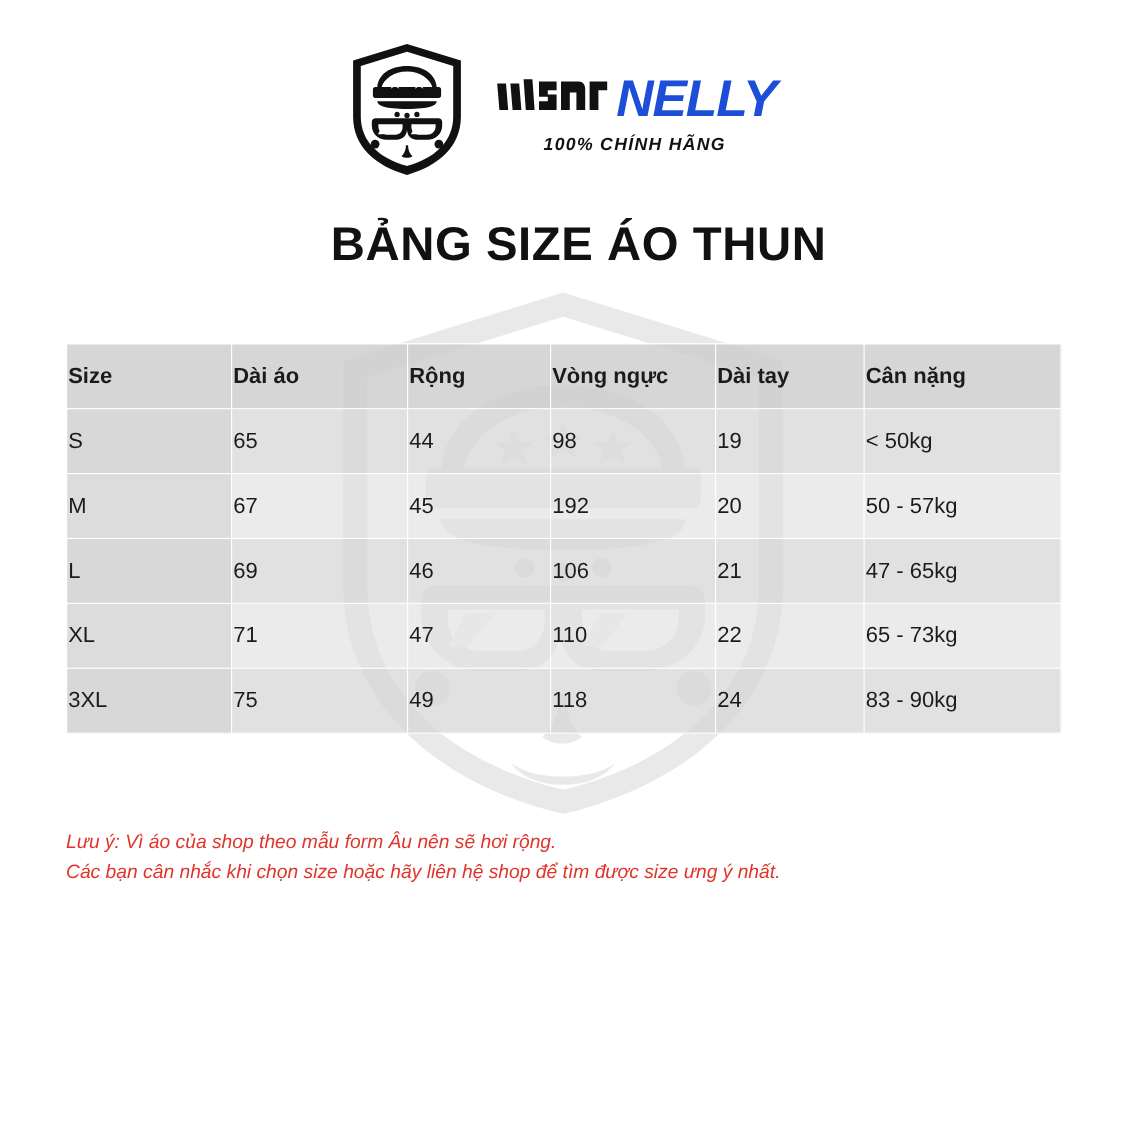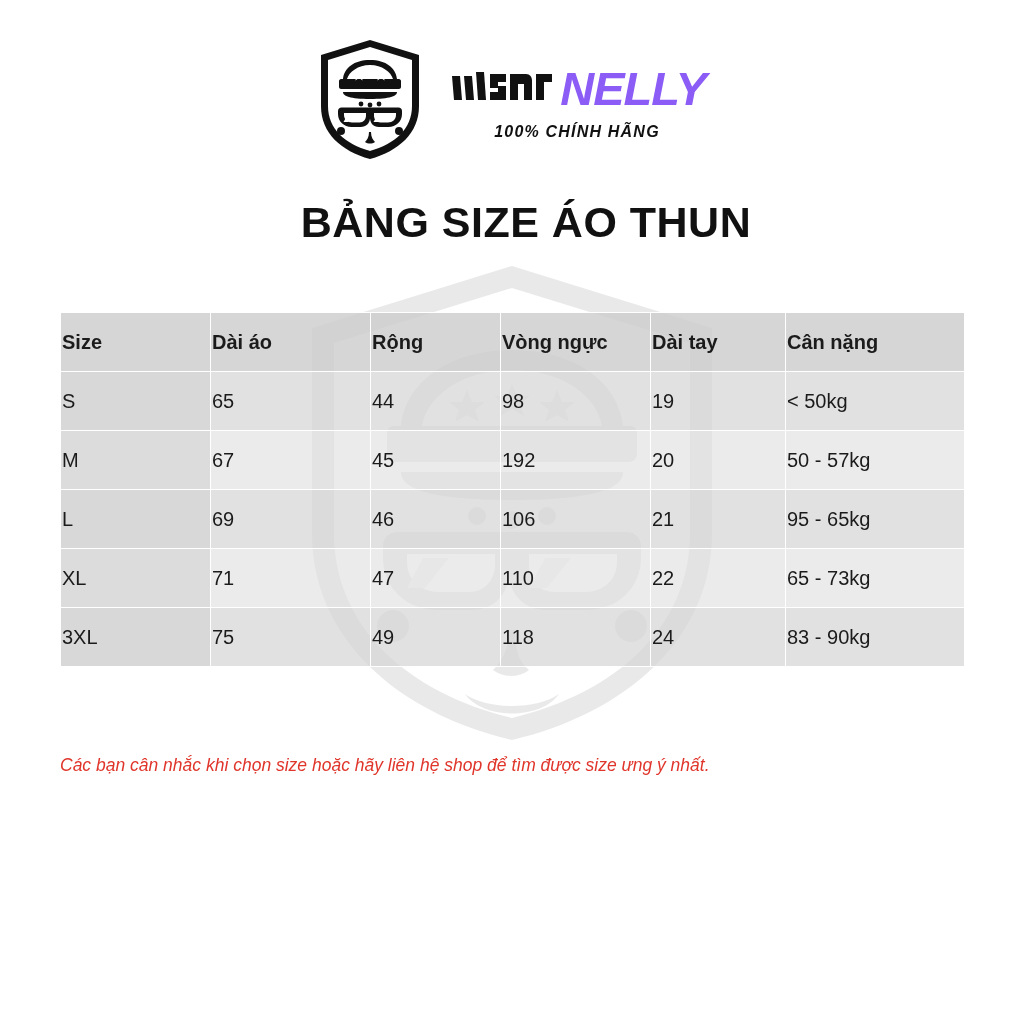--- a/index.html
+++ b/index.html
@@ -60,21 +60,21 @@
   .brand-glyphs {
     height: 46px;
     width: 112px;
   }
   .brand-word {
     font-size: 47px;
     font-weight: bold;
     font-style: italic;
     letter-spacing: -1px;
     line-height: 1;
-    color: #8b5cf6;
+    color: #1d4ed8;
   }
   .brand-sub {
     margin-top: 11px;
     font-size: 16px;
     font-weight: bold;
     font-style: italic;
     letter-spacing: 1.2px;
     color: #111;
   }
 
@@ -295,21 +295,21 @@
         <td>192</td>
         <td>20</td>
         <td>50 - 57kg</td>
       </tr>
       <tr>
         <td>L</td>
         <td>69</td>
         <td>46</td>
         <td>106</td>
         <td>21</td>
-        <td>95 - 65kg</td>
+        <td>47 - 65kg</td>
       </tr>
       <tr>
         <td>XL</td>
         <td>71</td>
         <td>47</td>
         <td>110</td>
         <td>22</td>
         <td>65 - 73kg</td>
       </tr>
       <tr>
@@ -318,14 +318,15 @@
         <td>49</td>
         <td>118</td>
         <td>24</td>
         <td>83 - 90kg</td>
       </tr>
     </tbody>
   </table>
 </div>
 
 <div class="notes">
+  <div class="note-line">Lưu ý: Vì áo của shop theo mẫu form Âu nên sẽ hơi rộng.</div>
   <div class="note-line">Các bạn cân nhắc khi chọn size hoặc hãy liên hệ shop để tìm được size ưng ý nhất.</div>
 </div>
 
 </body></html>

